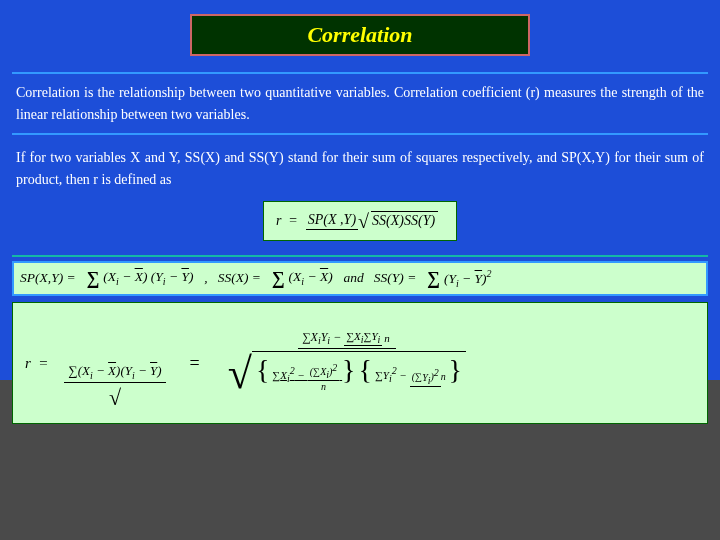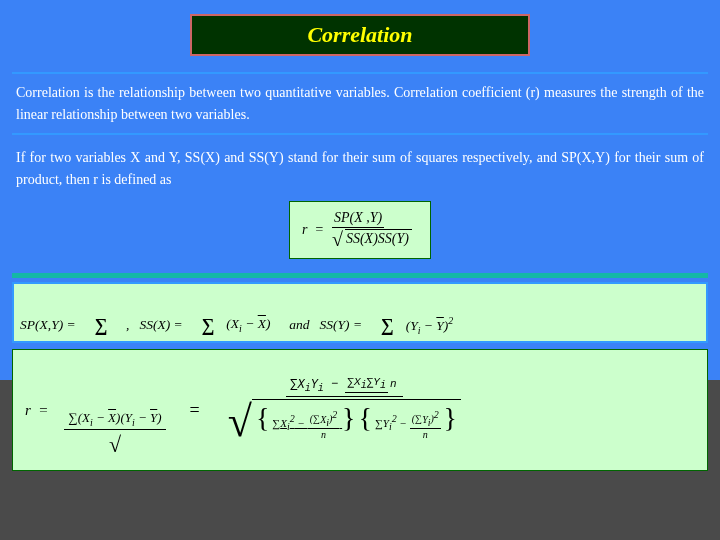--- a/index.html
+++ b/index.html
@@ -6,21 +6,21 @@
     body {
       width: 720px;
       height: 540px;
       background: #4a4a4a;
       font-family: 'Times New Roman', Times, serif;
       overflow: hidden;
     }
     .slide {
       width: 720px;
       height: 380px;
-      background: #3b82f6;
+      background: #1d4ed8;
       display: flex;
       flex-direction: column;
       padding: 10px 12px;
       gap: 0;
     }
     .title-box {
       border: 2px solid #cc6666;
       background: #003300;
       text-align: center;
       padding: 6px 20px;
@@ -39,21 +39,21 @@
       padding: 8px 4px;
       margin-bottom: 4px;
     }
     .para-text {
       color: #ffffff;
       font-size: 14px;
       line-height: 1.55;
       text-align: justify;
     }
     .section2 {
-      border-bottom: 5px solid #14b8a6;
+      border-bottom: 2px solid #14b8a6;
       padding: 8px 4px;
       margin-bottom: 4px;
     }
     .formula-box {
       background: #ccffcc;
       border: 1px solid #006600;
       display: inline-block;
       padding: 8px 18px 8px 12px;
       margin: 6px auto;
       text-align: center;
@@ -64,22 +64,22 @@
       align-items: center;
       margin-top: 4px;
     }
     .formula-inline {
       display: inline-flex;
       align-items: center;
       gap: 8px;
     }
     .frac {
       display: inline-flex;
-      flex-direction: column;
-      align-items: flex-start;
+      flex-direction: row;
+      align-items: center;
       vertical-align: middle;
     }
     .frac .num {
       border-bottom: 1.5px solid #000;
       padding-bottom: 1px;
       padding-left: 2px;
       padding-right: 2px;
       text-align: center;
     }
     .frac .den {
@@ -96,23 +96,22 @@
       border: 2px solid #3399ff;
       padding: 5px 6px;
       margin-bottom: 4px;
     }
     .sp-line {
       color: #000000;
       font-size: 13.5px;
       font-style: italic;
       display: flex;
       align-items: center;
-      gap: 12px;
+      gap: 4px;
       flex-wrap: wrap;
-      margin-top: 26px;
     }
     .sigma {
       font-size: 18px;
       font-weight: bold;
     }
     .section4 {
       background: #ccffcc;
       border: 1px solid #006600;
       padding: 10px 12px;
       display: flex;
@@ -198,20 +197,21 @@
           </div>
         </div>
       </div>
     </div>
   </div>
 
   <div class="section3">
     <div class="sp-line">
       <span><i>SP</i>(<i>X</i>,<i>Y</i>) = &nbsp;</span>
       <span class="sigma">∑</span>
+      <span>(<i>X<sub>i</sub></i> − <span class="overline"><i>X</i></span>) (<i>Y<sub>i</sub></i> − <span class="overline"><i>Y</i></span>)</span>
       <span>&nbsp; , &nbsp; <i>SS</i>(<i>X</i>) = &nbsp;</span>
       <span class="sigma">∑</span>
       <span>(<i>X<sub>i</sub></i> − <span class="overline"><i>X</i></span>)</span>
       <span>&nbsp; and &nbsp; <i>SS</i>(<i>Y</i>) = &nbsp;</span>
       <span class="sigma">∑</span>
       <span>(<i>Y<sub>i</sub></i> − <span class="overline"><i>Y</i></span>)<sup>2</sup></span>
     </div>
   </div>
 
   <div class="section4">
@@ -224,21 +224,21 @@
       <div class="den" style="font-size:13px; font-style:italic; padding:2px 4px;">
         <span class="sqrt-wrapper">
           <span style="font-size:22px;">√</span>
         </span>
       </div>
     </div>
 
     <span style="font-size:18px; color:#000; margin:0 8px;">=</span>
 
     <div class="big-frac">
-      <div class="num" style="font-size:12px; font-style:italic; padding:2px 4px; text-align:center;font-family:Liberation Mono, monospace;">
+      <div class="num" style="font-size:12px; font-style:italic; padding:2px 4px; text-align:center;">
         ∑<i>X<sub>i</sub>Y<sub>i</sub></i> −
         <div class="frac" style="display:inline-flex; flex-direction:row; align-items:center; vertical-align:middle;">
           <div style="border-bottom:1px solid #000; padding:0 2px; font-size:11px;">∑<i>X<sub>i</sub></i>∑<i>Y<sub>i</sub></i></div>
           <div style="font-size:11px; padding:0 2px;"><i>n</i></div>
         </div>
       </div>
       <div class="den" style="font-size:12px; padding:2px 4px; text-align:center;">
         <span class="sqrt-wrapper">
           <span style="font-size:44px; line-height:0.9;">√</span>
           <span class="sqrt-content" style="padding:4px 4px;">
@@ -247,21 +247,21 @@
               ∑<i>X<sub>i</sub></i><sup>2</sup> −
               <span class="frac" style="display:inline-flex; flex-direction:column; align-items:center; vertical-align:middle;">
                 <span style="border-bottom:1px solid #000; padding:0 2px; font-size:10px;">(∑<i>X<sub>i</sub></i>)<sup>2</sup></span>
                 <span style="font-size:10px;"><i>n</i></span>
               </span>
             </span>
             <span class="curly-bracket">}</span>
             <span class="curly-bracket">{</span>
             <span style="font-style:italic; font-size:11px;">
               ∑<i>Y<sub>i</sub></i><sup>2</sup> −
-              <span class="frac" style="display:inline-flex; flex-direction:column; align-items:center; vertical-align:middle;">
+              <span class="frac" style="display:inline-flex; flex-direction:row; align-items:center; vertical-align:middle;">
                 <span style="border-bottom:1px solid #000; padding:0 2px; font-size:10px;">(∑<i>Y<sub>i</sub></i>)<sup>2</sup></span>
                 <span style="font-size:10px;"><i>n</i></span>
               </span>
             </span>
             <span class="curly-bracket">}</span>
           </span>
         </span>
       </div>
     </div>
   </div>

